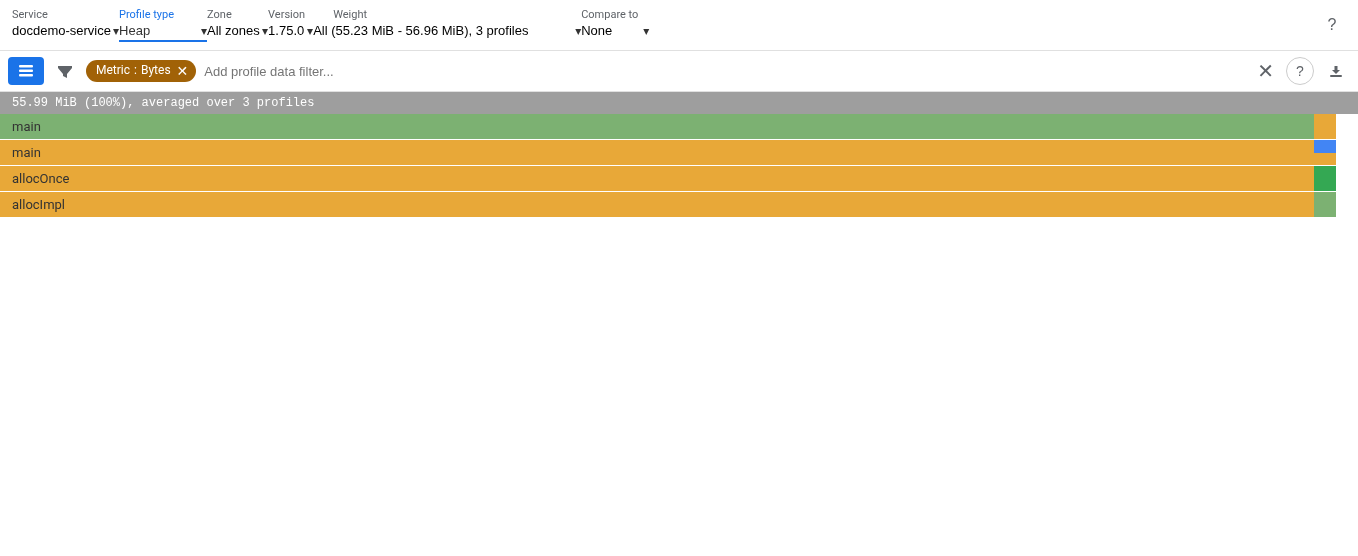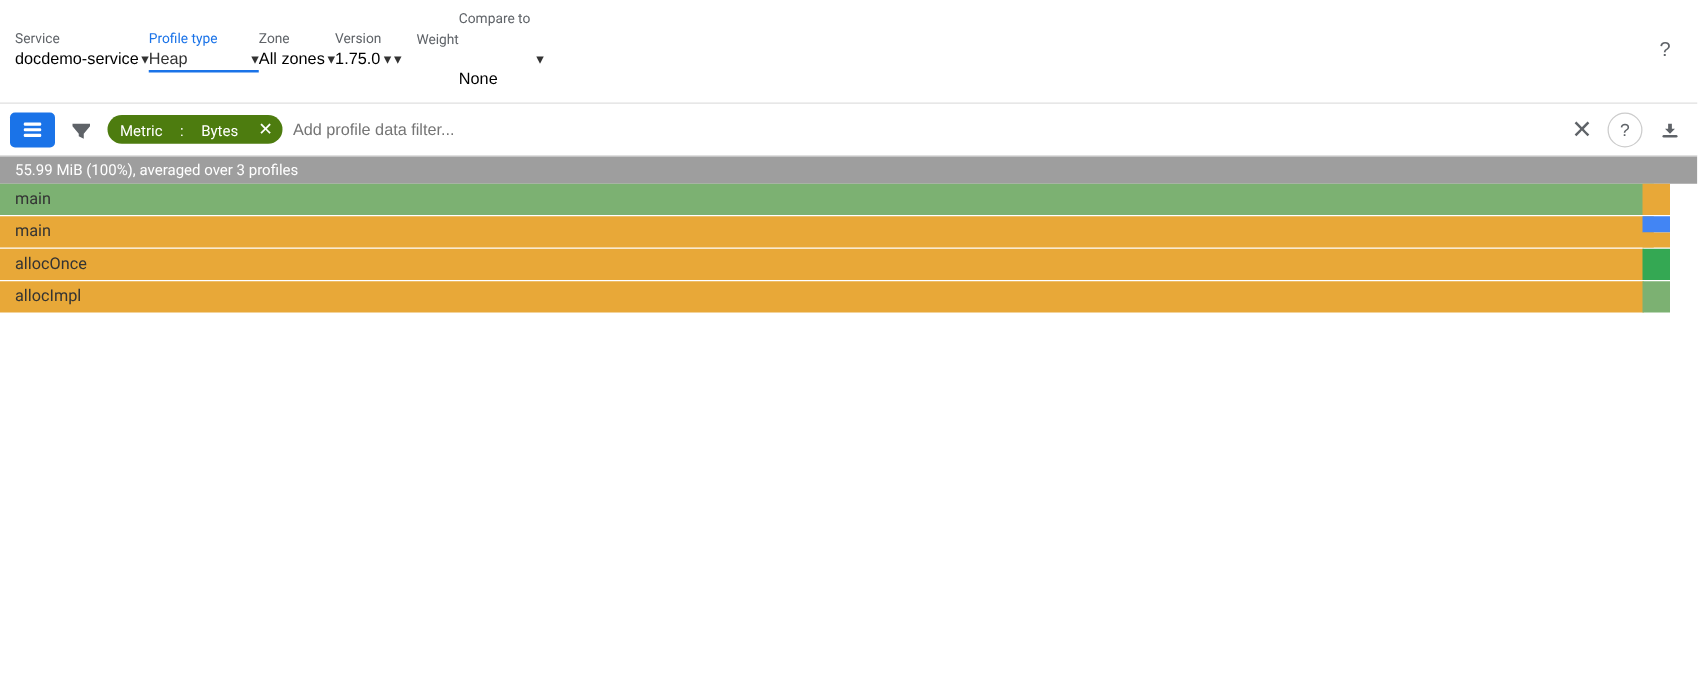--- a/index.html
+++ b/index.html
@@ -55,27 +55,27 @@
       background: transparent;
       cursor: pointer;
       padding: 4px;
       color: #5f6368;
       display: flex;
       align-items: center;
     }
 
     .metric-chip {
       display: flex;
-      align-items: flex-end;
-      background: #4d7c0f;
+      align-items: flex-start;
+      background: #a16207;
       color: #fff;
       border-radius: 16px;
       padding: 3px 8px 3px 10px;
       font-size: 12px;
-      gap: 14px;
+      gap: 4px;
     }
 
     .metric-chip-close {
       cursor: pointer;
       font-size: 14px;
       display: flex;
       align-items: center;
       margin-left: 2px;
     }
 
@@ -111,20 +111,21 @@
       width: 100%;
       overflow: hidden;
     }
 
     .flame-header {
       background: #9e9e9e;
       color: #fff;
       padding: 4px 12px;
       font-size: 12px;
       width: 100%;
+      font-family: Liberation Mono, monospace;
     }
 
     .flame-row {
       display: flex;
       align-items: stretch;
       height: 26px;
       position: relative;
       cursor: pointer;
     }
 
@@ -228,28 +229,31 @@
       <select>
         <option>1.75.0</option>
       </select>
       <span class="select-arrow">▾</span>
     </div>
   </div>
 
   <div class="custom-dropdown">
     <span class="label" style="color:#5f6368;margin-left:20px;">Weight</span>
     <div class="select-wrapper">
+      <select style="min-width:260px;">
+        <option>All (55.23 MiB - 56.96 MiB), 3 profiles</option>
+      </select>
       <span class="select-arrow">▾</span>
     </div>
   </div>
 
   <div class="custom-dropdown">
     <span class="label" style="color:#5f6368;">Compare to</span>
     <div class="select-wrapper">
-      <select style="min-width:60px;margin-top:32px;">
+      <select style="min-width:60px;">
         <option>None</option>
       </select>
       <span class="select-arrow">▾</span>
     </div>
   </div>
 
   <button class="help-icon-btn">?</button>
 </div>
 
 <div class="filter-bar">

